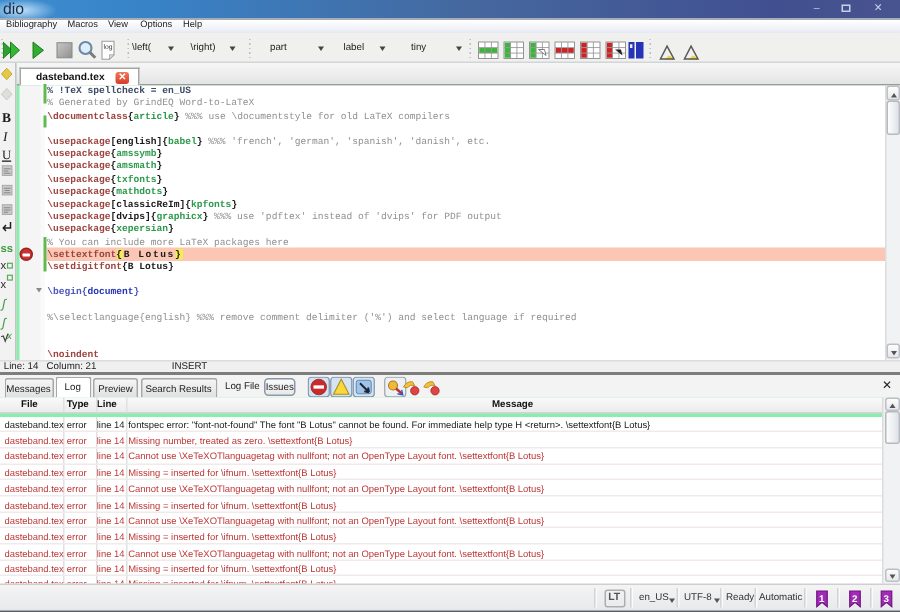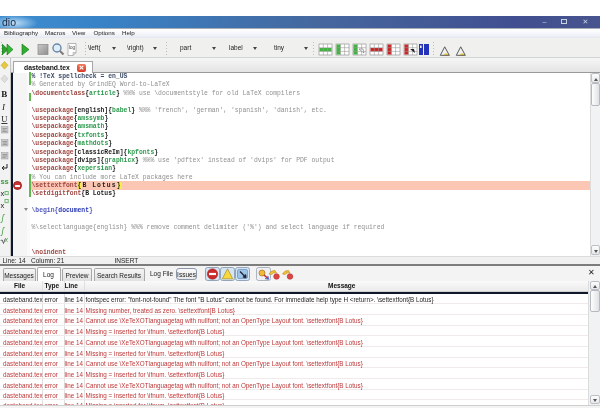--- a/index.html
+++ b/index.html
@@ -1,17 +1,17 @@
 <!DOCTYPE html>
 <html><head>
 <meta charset="utf-8">
 <style>
 * { margin:0; padding:0; box-sizing:border-box; }
 html,body { width:600px; height:408px; overflow:hidden; font-family:"Liberation Sans", sans-serif; }
-#win { position:absolute; left:0; top:16px; width:600px; height:288px; background:#0f172a; }
+#win { position:absolute; left:0; top:0; width:600px; height:288px; background:#86efac; }
 .abs { position:absolute; }
 
 
 #title { left:0; top:0; width:600px; height:11.5px;
   background:radial-gradient(ellipse 34px 11px at 14px 7px, rgba(215,238,255,0.85), rgba(215,238,255,0) 70%),
   linear-gradient(to right,#3e8ed0 0%,#3883c8 16%,#45689f 52%,#414f90 86%,#47548f 100%); }
 #title .t { left:2px; top:0px; font-size:10.5px; color:#1a2740; }
 .winbtn { top:2.5px; width:9px; height:6px; color:#c7d2e2; font-size:7px; line-height:6px; text-align:center; }
 
 

